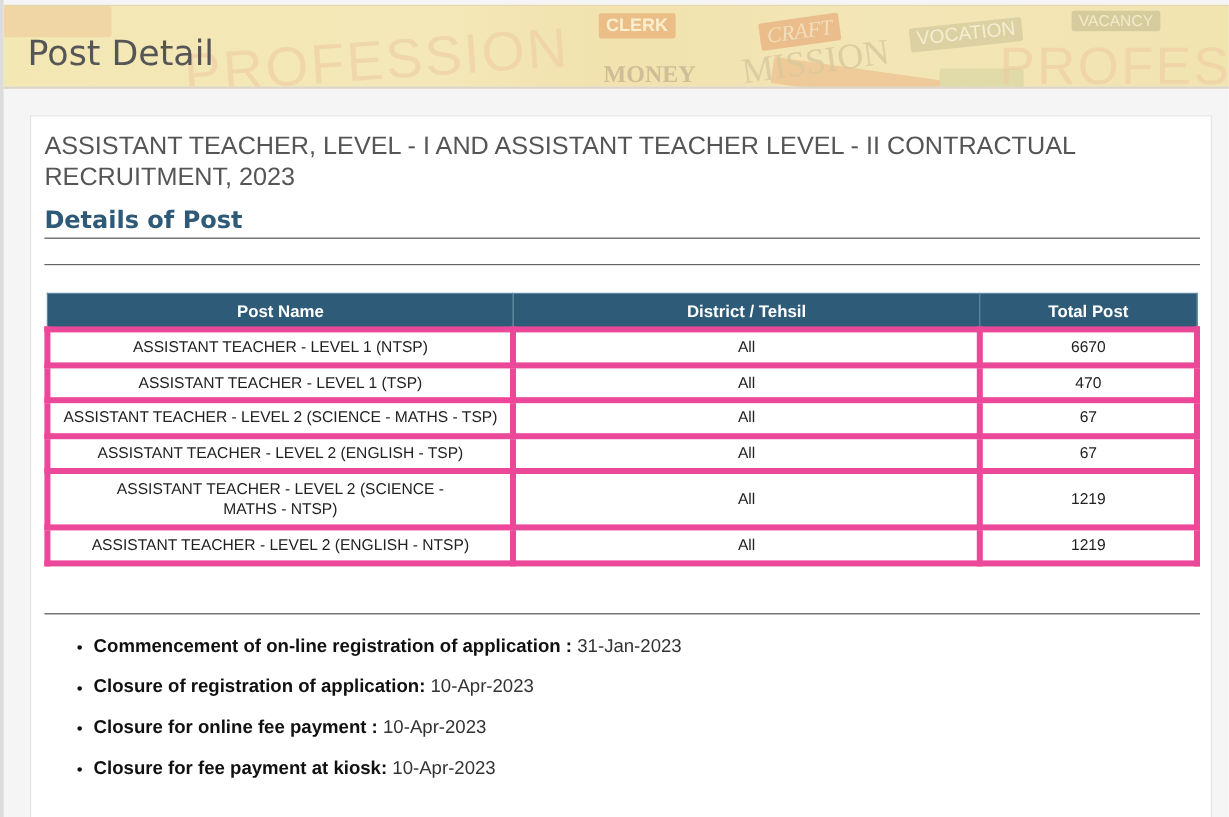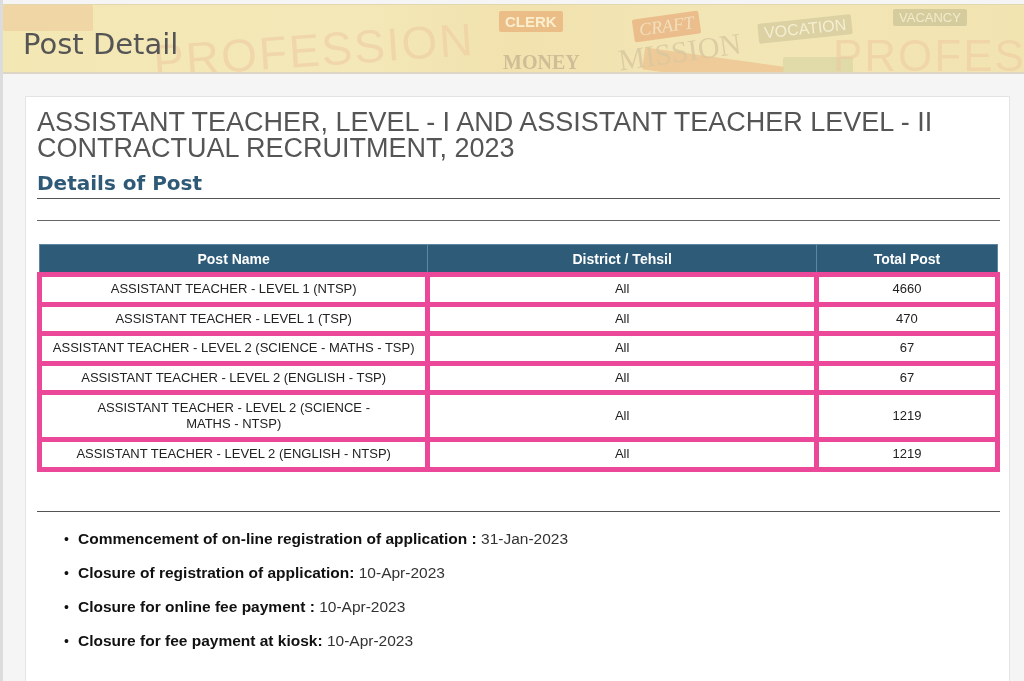--- a/index.html
+++ b/index.html
@@ -47,21 +47,21 @@
       font-weight: normal;
     }
 
     .card {
       position: absolute; left: 22px; top: 96px; width: 985px; height: 590px;
       background: #ffffff;
       border: 1px solid #e4e4e4;
     }
     .post-heading {
       position: absolute; left: 11px; top: 12px; width: 900px;
-      font-size: 27px; line-height: 26px; color: #555555; font-weight: normal;
+      font-size: 21px; line-height: 26px; color: #555555; font-weight: normal;
     }
     .section-title {
       position: absolute; left: 11px;
       font-family: "DejaVu Sans", sans-serif;
       font-size: 20px; font-weight: bold; color: #2e5a78;
     }
     .details-title { top: 74px; }
     .rule {
       position: absolute; left: 11px; width: 963px; height: 0;
       border-top: 1.5px solid #555;
@@ -136,21 +136,21 @@
         <tr>
           <th class="col-name">Post Name</th>
           <th class="col-district">District / Tehsil</th>
           <th class="col-total">Total Post</th>
         </tr>
       </thead>
       <tbody>
         <tr>
           <td>ASSISTANT TEACHER - LEVEL 1 (NTSP)</td>
           <td>All</td>
-          <td>4660</td>
+          <td>6670</td>
         </tr>
         <tr>
           <td>ASSISTANT TEACHER - LEVEL 1 (TSP)</td>
           <td>All</td>
           <td>470</td>
         </tr>
         <tr>
           <td>ASSISTANT TEACHER - LEVEL 2 (SCIENCE - MATHS - TSP)</td>
           <td>All</td>
           <td>67</td>

